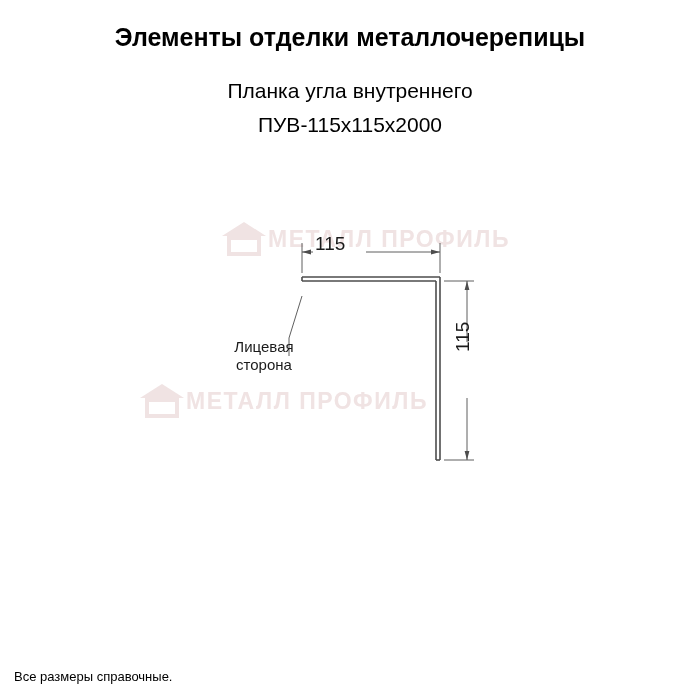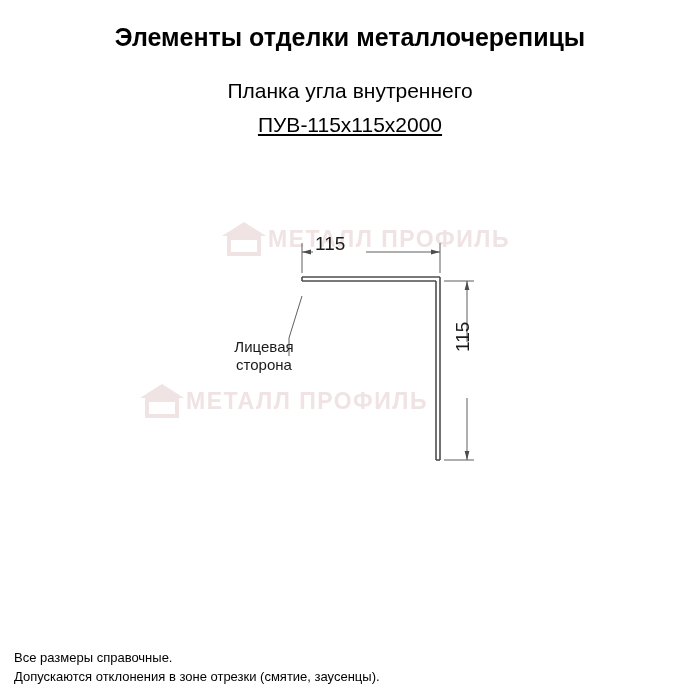--- a/index.html
+++ b/index.html
@@ -37,21 +37,20 @@
     line-height: 26px;
     margin: 8px;
     margin-top: 26px;
   }
   .sub-title-2 {
     font-size: 21px;
     font-weight: normal;
     line-height: 26px;
     margin: 0;
     margin-top: 4px;
-    text-decoration: underline;
   }
 
   
   .watermark {
     position: absolute;
     display: flex;
     align-items: center;
     gap: 2px;
     opacity: 1;
     pointer-events: none;
@@ -208,14 +207,13 @@
   <span class="dim-label dim-right">115</span>
 
   <div class="face-label">
     <div>Лицевая</div>
     <div>сторона</div>
   </div>
 </div>
 
 <div class="footer">
   <p>Все размеры справочные.</p>
-  <p>Допускаются отклонения в зоне отрезки (смятие, заусенцы).</p>
 </div>
 
 </body></html>

